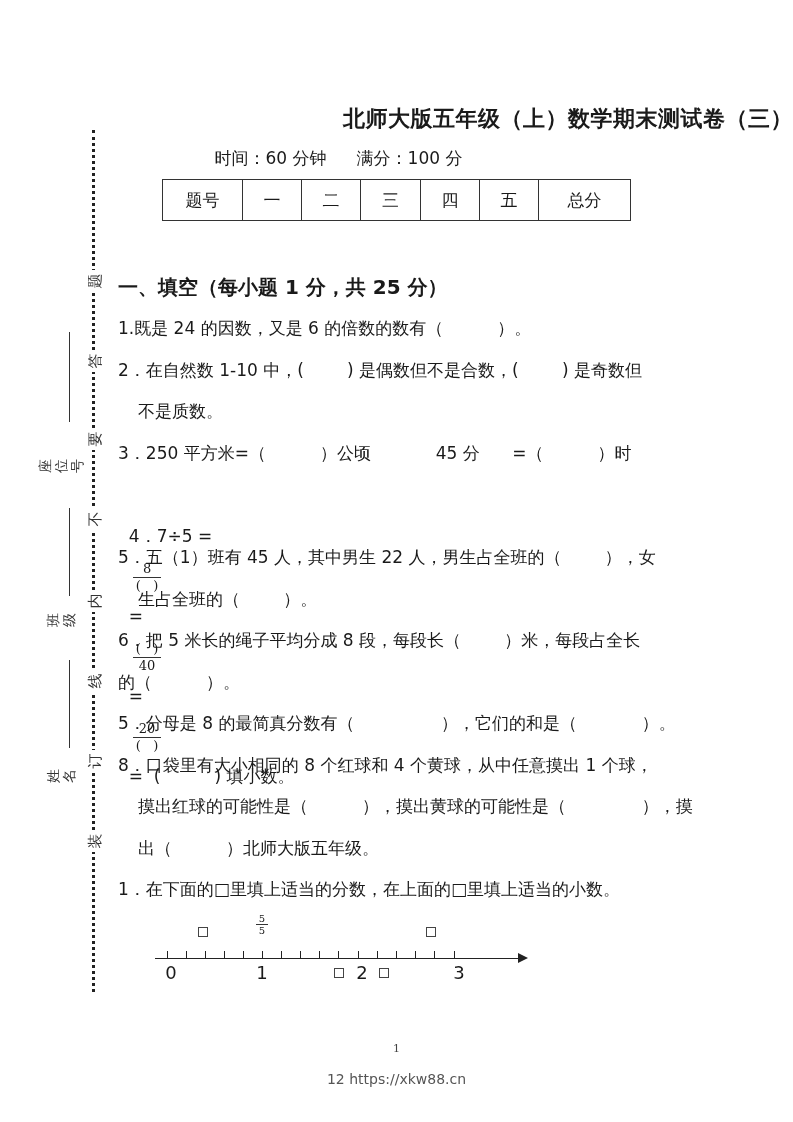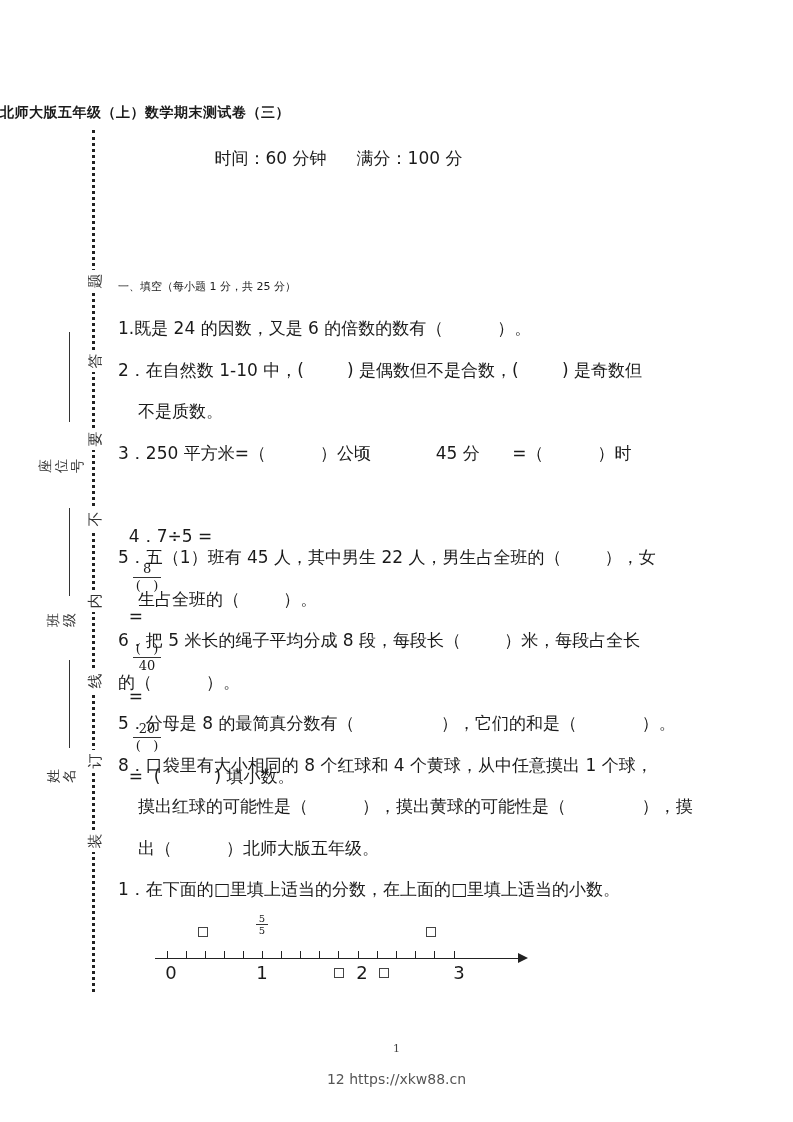--- a/index.html
+++ b/index.html
@@ -3,22 +3,22 @@
 <meta charset="utf-8">
 <style>
   html, body { margin: 0; padding: 0; }
   body {
     width: 793px; height: 1122px; background: #ffffff; position: relative;
     font-family: "DejaVu Sans", "Liberation Sans", sans-serif; color: #1a1a1a;
     overflow: hidden;
   }
   .abs { position: absolute; }
   .title {
-    left: 0; width: 793px; top: 104px; text-align: left;
-    font-size: 14px; font-weight: bold; letter-spacing: 0.5px;
+    left: 0; width: 793px; top: 104px; text-align: right;
+    font-size: 22px; font-weight: bold; letter-spacing: 0.5px;
   }
   .subtitle {
     left: 0; width: 677px; top: 147px; text-align: center; font-size: 17px;
   }
   .subtitle .gap { display: inline-block; width: 30px; }
   table.score {
     position: absolute; left: 162px; top: 179px; border-collapse: collapse;
     font-size: 17px;
   }
   table.score td {
@@ -36,21 +36,21 @@
   }
   .vchar span { display: inline-block; transform: rotate(-90deg); }
   .vlabel {
     left: 50px; width: 22px; font-family: "DejaVu Serif", "Liberation Serif", serif;
     font-size: 14px; color: #333; text-align: center;
   }
   .vlabel span { display: block; transform: rotate(-90deg); line-height: 16px; }
   .vline { left: 69px; width: 0; border-left: 1px solid #333; }
 
   .q { left: 118px; font-size: 17px; line-height: 24px; white-space: pre; }
-  .section { font-weight: normal; font-size: 11px; }
+  .section { font-weight: bold; font-size: 20px; }
   .indent { left: 138px; }
   .frac {
     display: inline-block; vertical-align: middle; text-align: center;
     font-family: "DejaVu Serif", "Liberation Serif", serif; font-size: 13px; line-height: 16px;
     margin: 0 4px;
   }
   .frac .num { display: block; border-bottom: 1px solid #333; padding: 0 3px; }
   .frac .den { display: block; padding: 0 3px; }
 
   
@@ -78,20 +78,29 @@
 </head>
 <body>
 
 <div class="abs title">北师大版五年级（上）数学期末测试卷（三）</div>
 <div class="abs subtitle">
   <span>时间：60 分钟</span><span class="gap"></span><span>满分：100 分</span>
 </div>
 
 <table class="score">
   <tbody>
+      <tr>
+    <td style="width:79px">题号</td>
+    <td style="width:58px">一</td>
+    <td style="width:58px">二</td>
+    <td style="width:59px">三</td>
+    <td style="width:58px">四</td>
+    <td style="width:58px">五</td>
+    <td style="width:91px">总分</td>
+  </tr>
 </tbody>
   </table>
 
 <div class="abs dotline"></div>
 <div class="abs vchar" style="top:270px"><span>题</span></div>
 <div class="abs vchar" style="top:350px"><span>答</span></div>
 <div class="abs vchar" style="top:428px"><span>要</span></div>
 <div class="abs vchar" style="top:508px"><span>不</span></div>
 <div class="abs vchar" style="top:590px"><span>内</span></div>
 <div class="abs vchar" style="top:670px"><span>线</span></div>

